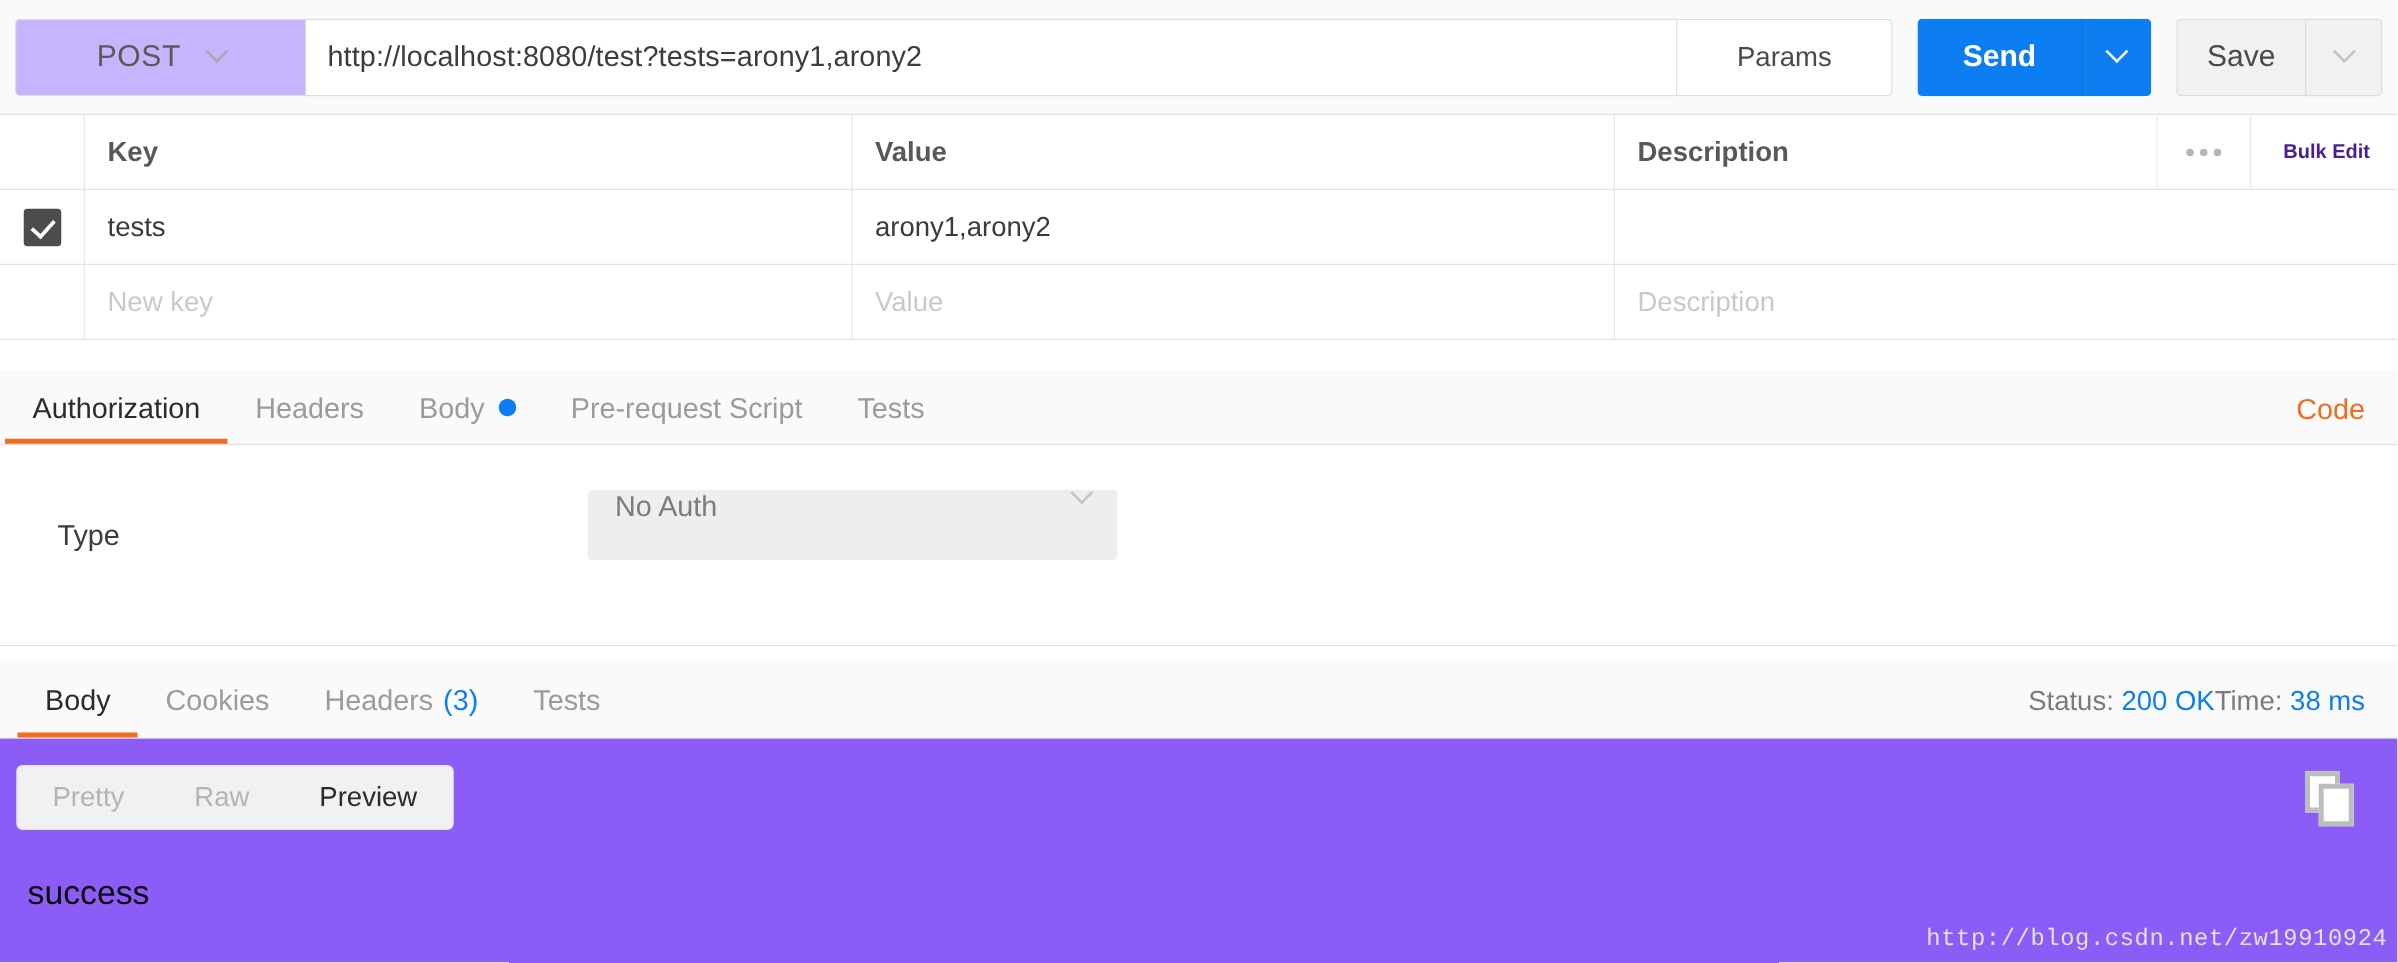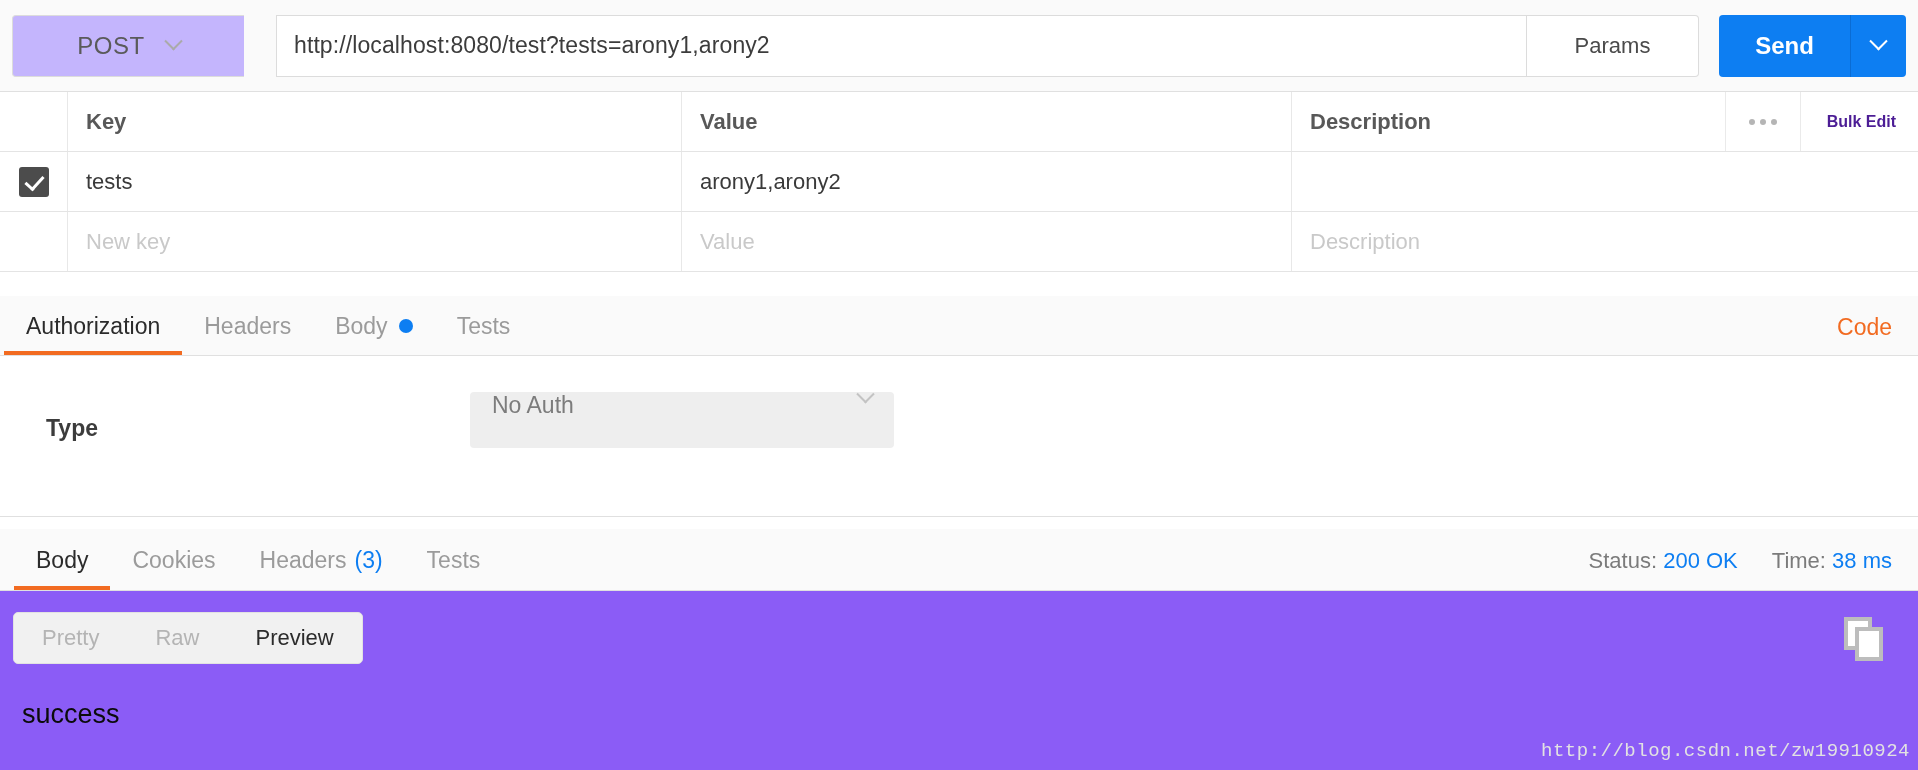--- a/index.html
+++ b/index.html
@@ -64,21 +64,20 @@
   .chev-light { border-color: #c3c3c3; }
 
   .url-input-wrap {
     flex: 1;
     height: 62px;
     background: #ffffff;
     border: 1px solid #dcdcdc;
     display: flex;
     align-items: center;
     padding-left: 17px;
-    margin-left: 32px;
   }
   .url-text {
     font-size: 23px;
     color: #3c3c3c;
     letter-spacing: 0.1px;
     white-space: nowrap;
   }
 
   .params-btn {
     width: 172px;
@@ -304,21 +303,20 @@
     width: 1918px;
     height: 160px;
     background: #ffffff;
     border-bottom: 1px solid #e0e0e0;
   }
   .auth-type-label {
     position: absolute;
     left: 46px; top: 58px;
     font-size: 23px;
     color: #3c3c3c;
-    font-weight: bold;
   }
   .auth-select {
     position: absolute;
     left: 470px; top: 35px;
     width: 424px;
     height: 56px;
     background: #eeeeee;
     border-radius: 4px;
     display: flex;
     align-items: flex-start;
@@ -362,21 +360,20 @@
     width: 100%;
     height: 4px;
     background: #f26b21;
   }
   .count-badge { color: #0d7ef2; }
 
   .resp-meta {
     margin-left: auto;
     display: flex;
     align-items: center;
-    gap: 34px;
     padding: 0 26px 16px 0;
     font-family: "Liberation Sans", sans-serif;
   }
   .meta-item { font-size: 22px; color: #7b7b7b; }
   .meta-val { color: #0d7ef2; }
 
   
   .resp-body {
     position: absolute;
     left: 0; top: 591px;
@@ -457,20 +454,26 @@
 
     <div class="params-btn">Params</div>
 
     <div class="send-group">
       <div class="send-btn">Send</div>
       <div class="send-caret">
         <span class="chev chev-white"></span>
       </div>
     </div>
 
+    <div class="save-group">
+      <div class="save-btn">Save</div>
+      <div class="save-caret">
+        <span class="chev chev-light"></span>
+      </div>
+    </div>
   </div>
 
   <div class="params-table">
 
     <div class="ptr header">
       <div class="pcell chk"></div>
       <div class="pcell key">
         <span class="hdr-text">Key</span>
       </div>
       <div class="pcell val">
@@ -523,20 +526,23 @@
       <span>Authorization</span>
     </div>
     <div class="rtab">
       <span>Headers</span>
     </div>
     <div class="rtab">
       <span>Body</span>
       <span class="bluedot"></span>
     </div>
     <div class="rtab">
+      <span>Pre-request Script</span>
+    </div>
+    <div class="rtab">
       <span>Tests</span>
     </div>
     <div class="code-link">Code</div>
   </div>
 
   <div class="auth-panel">
     <div class="auth-type-label">Type</div>
     <div class="auth-select">
       <span class="auth-select-val">No Auth</span>
       <span class="chev chev-light"></span>

